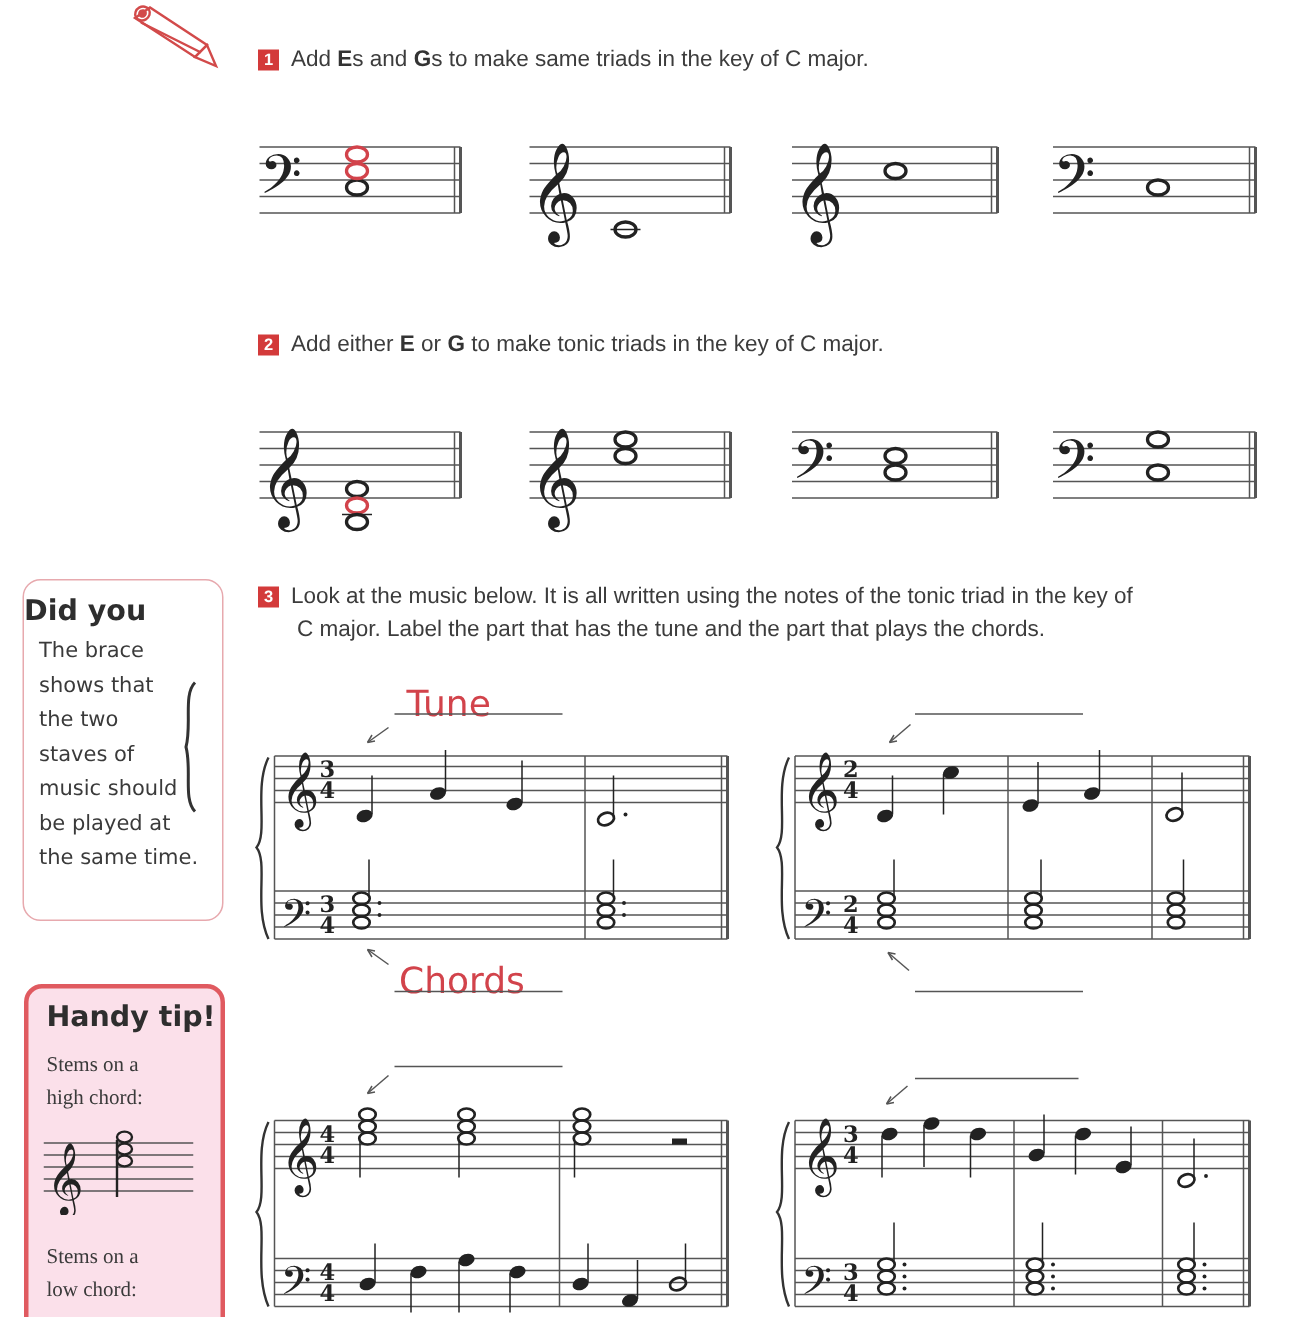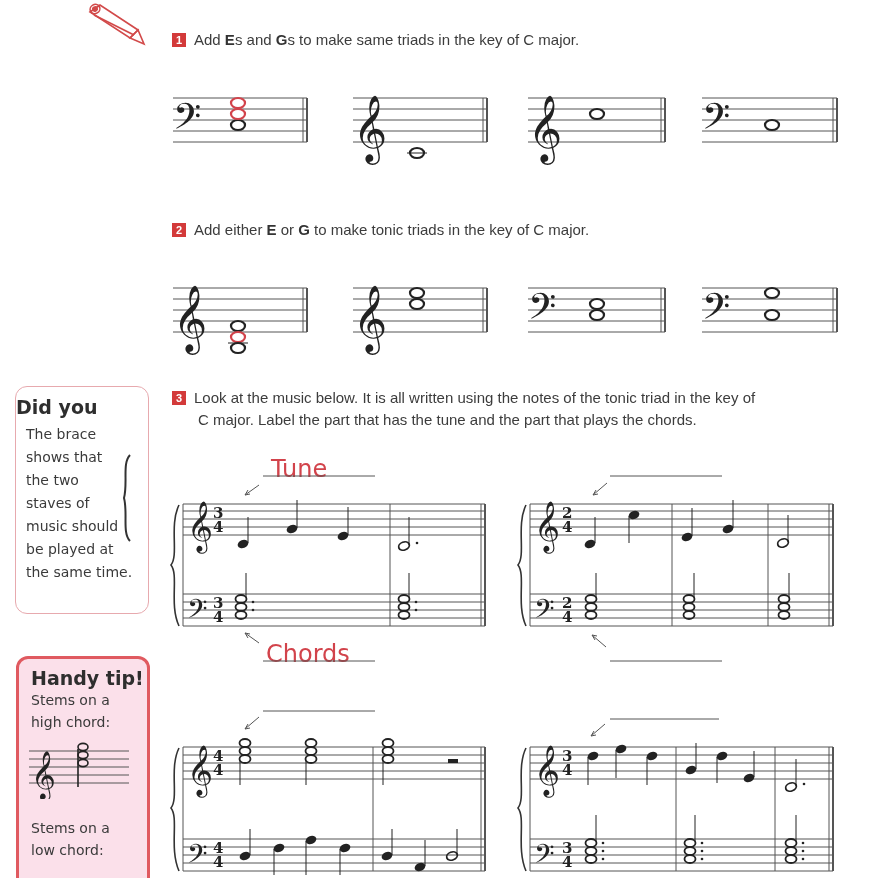--- a/index.html
+++ b/index.html
@@ -11,21 +11,21 @@
            font-size: 11px; font-weight: bold; line-height: 14px; text-align: center;
            margin-right: 8px; vertical-align: 1px; }
   .instr b { font-weight: bold; color: #333; }
   .side-box { position: absolute; border-radius: 12px; box-sizing: border-box;
               font-family: "DejaVu Sans", sans-serif; }
   .dyk { left: 15px; top: 386px; width: 134px; height: 228px; border: 1.5px solid #e7a9ae; background: #fff; }
   .dyk-title { text-align: left; font-weight: bold; font-size: 19px; color: #2e2e2e; line-height: 24px; margin-top: 8px; }
   .dyk-body { font-size: 14px; color: #3a3a3a; line-height: 23px; margin: 4px 0 0 10px; width: 90px; }
   .tip { left: 16px; top: 656px; width: 134px; height: 240px; border: 3px solid #e05a60; background: #fbe0ea; }
   .tip-title { font-weight: bold; font-size: 19px; color: #2e2e2e; margin: 8px 0 0 12px; }
-  .tip-body { font-size: 14px; color: #3a3a3a; line-height: 22px; margin: 0 0 0 12px; }
+  .tip-body { font-size: 14px; color: #3a3a3a; line-height: 22px; margin: 11px 0 0 12px; font-family: Liberation Serif, serif; }
   .answer { position: absolute; color: #d2434b; font-size: 24px; font-family: "DejaVu Sans", sans-serif; }
   svg text { font-family: "DejaVu Serif", serif; }
 </style>
 </head>
 <body>
 
 <svg class="abs" style="left:84px;top:2px" width="64" height="46" viewBox="0 0 64 46">
   <g fill="none" stroke="#d24a4a" stroke-width="1.6">
     <polygon points="6,10 16,3 54,28 46,36"></polygon>
     <polygon points="46,36 54,28 60,42"></polygon>

